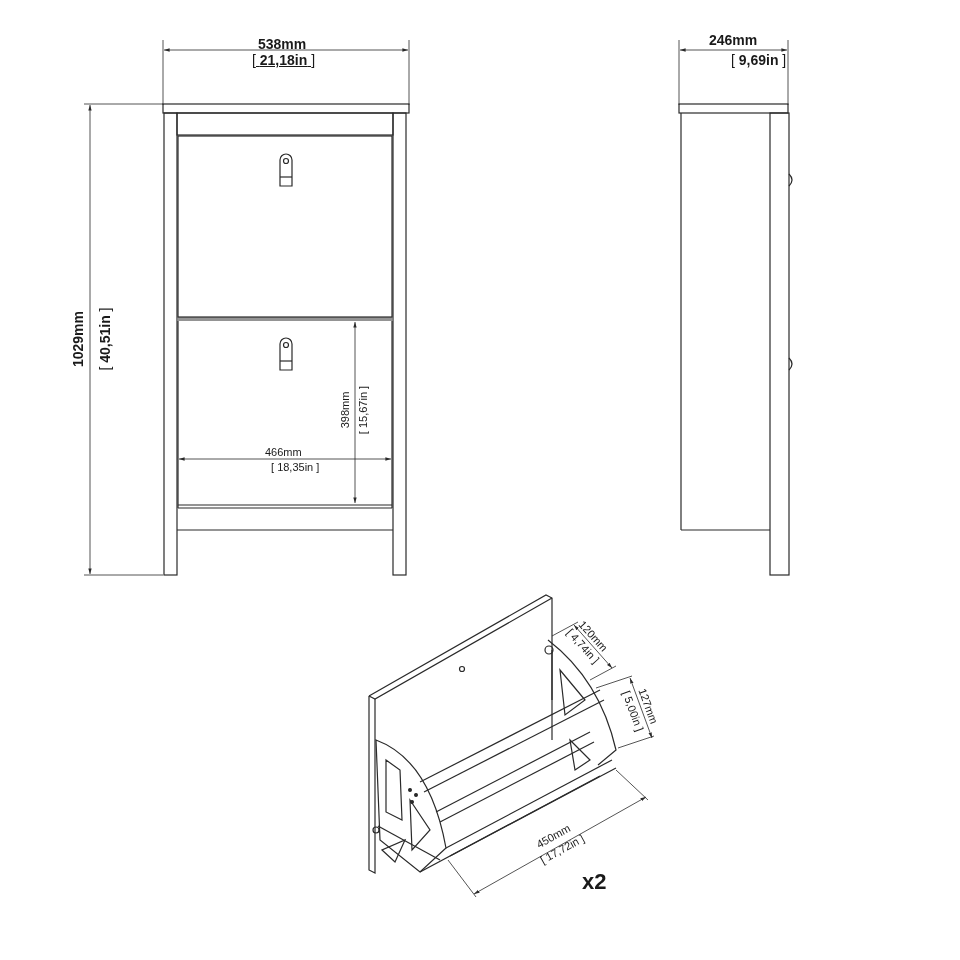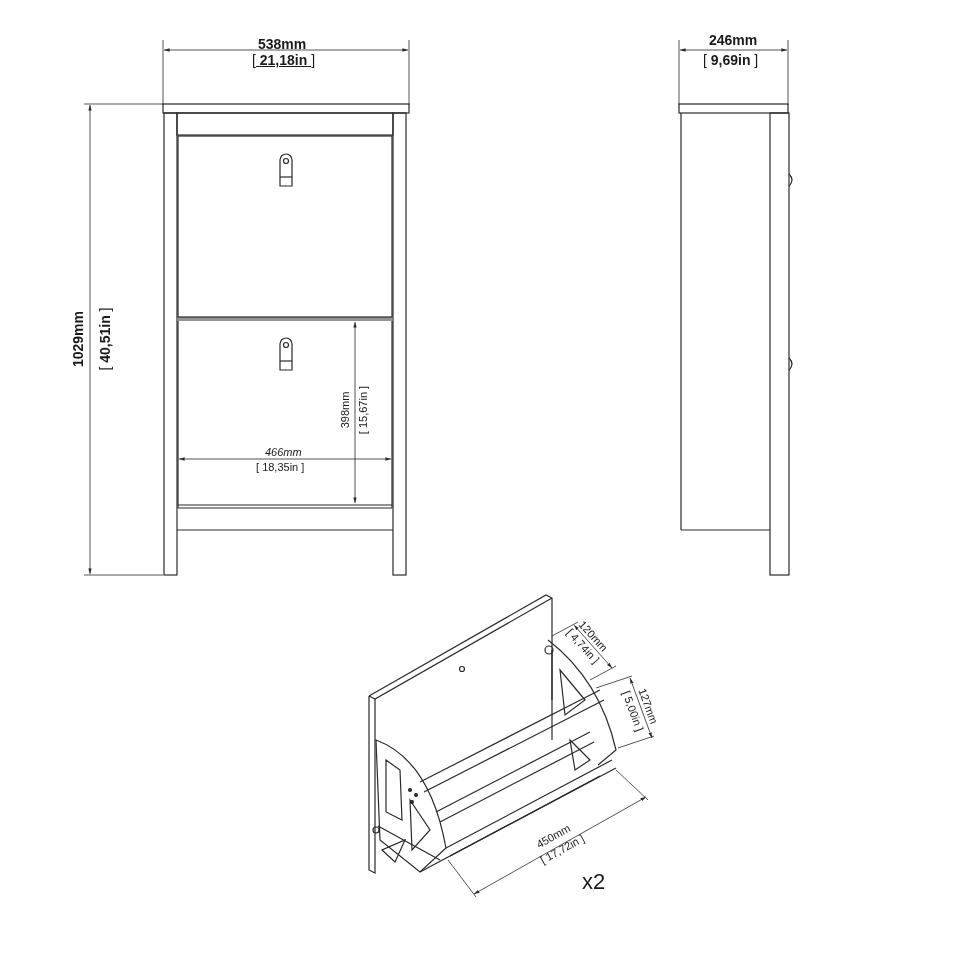--- a/index.html
+++ b/index.html
@@ -4,21 +4,21 @@
   <style>
     html, body { margin: 0; padding: 0; background: #ffffff; }
     body { width: 960px; height: 960px; position: relative; overflow: hidden; font-family: "Liberation Sans", sans-serif; }
     svg#drawing { position: absolute; left: 0; top: 0; }
     .dim-text { position: absolute; font-family: "Liberation Sans", sans-serif; color: #1a1a1a; white-space: nowrap; }
     .bold { font-weight: bold; }
     .big { font-size: 14px; }
     .small { font-size: 11px; }
     .bracket::before { content: "[ "; font-weight: normal; }
     .bracket::after { content: " ]"; font-weight: normal; }
-    .mult { font-size: 22px; font-weight: normal; }
+    .mult { font-size: 22px; font-weight: bold; }
   </style>
 </head>
 <body>
 
 <svg id="drawing" width="960" height="960" viewBox="0 0 960 960" xmlns="http://www.w3.org/2000/svg">
   <defs>
     <marker id="arr" viewBox="0 0 10 10" refX="10" refY="5" markerWidth="7" markerHeight="7" orient="auto-start-reverse">
       <path d="M0,2 L10,5 L0,8 z" fill="#2a2a2a"></path>
     </marker>
   </defs>
@@ -133,28 +133,28 @@
     </g>
   </g>
 </svg>
 
 <div class="dim-text bold big" style="left:258px;top:36px;">538mm</div>
 <div class="dim-text bold big bracket" style="left:252px;top:52px;text-decoration:underline;">21,18in</div>
 
 <div class="dim-text bold big" style="left:48px;top:331px;width:60px;text-align:center;transform:rotate(-90deg);">1029mm</div>
 <div class="dim-text bold big bracket" style="left:65px;top:331px;width:80px;text-align:center;transform:rotate(-90deg);">40,51in</div>
 
-<div class="dim-text small" style="left:265px;top:446px;font-style:italic;">466mm</div>
-<div class="dim-text small bracket" style="left:256px;top:461px;">18,35in</div>
+<div class="dim-text small" style="left:265px;top:446px;">466mm</div>
+<div class="dim-text small bracket" style="left:271px;top:461px;">18,35in</div>
 
 <div class="dim-text small" style="left:320px;top:404px;width:50px;text-align:center;transform:rotate(-90deg);">398mm</div>
 <div class="dim-text small bracket" style="left:333px;top:404px;width:60px;text-align:center;transform:rotate(-90deg);">15,67in</div>
 
 <div class="dim-text bold big" style="left:709px;top:32px;">246mm</div>
-<div class="dim-text bold big bracket" style="left:703px;top:52px;">9,69in</div>
+<div class="dim-text bold big bracket" style="left:731px;top:52px;">9,69in</div>
 
 <div class="dim-text small" style="left:575px;top:630px;transform:rotate(48deg);">120mm</div>
 <div class="dim-text small bracket" style="left:562px;top:640px;transform:rotate(48deg);">4,74in</div>
 
 <div class="dim-text small" style="left:630px;top:700px;transform:rotate(70deg);">127mm</div>
 <div class="dim-text small bracket" style="left:612px;top:705px;transform:rotate(70deg);">5,00in</div>
 
 <div class="dim-text small" style="left:535px;top:830px;transform:rotate(-29deg);">450mm</div>
 <div class="dim-text small bracket" style="left:538px;top:843px;transform:rotate(-29deg);">17,72in</div>
 

